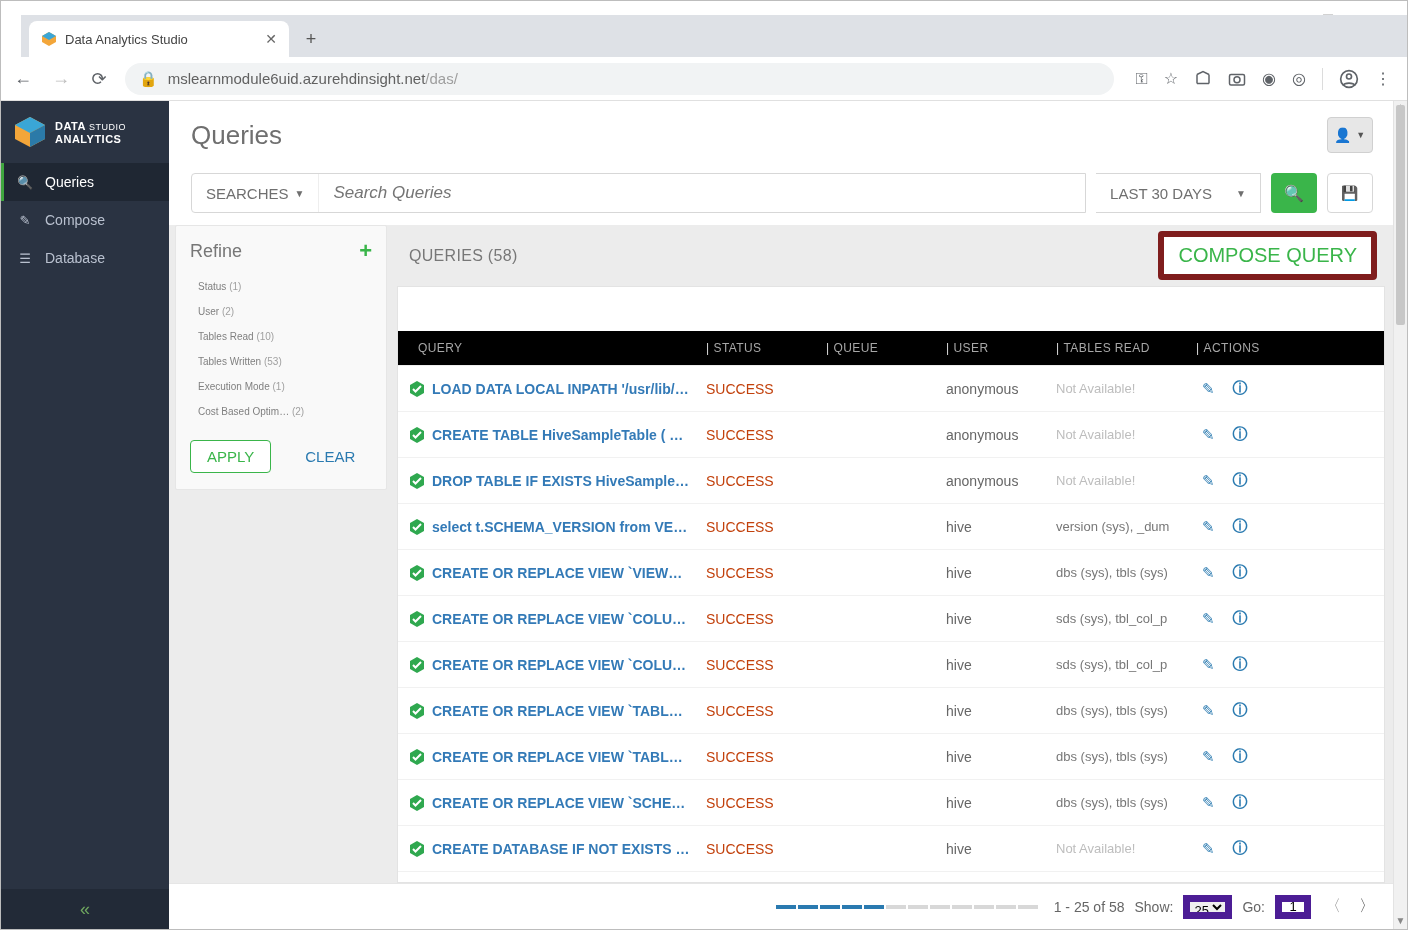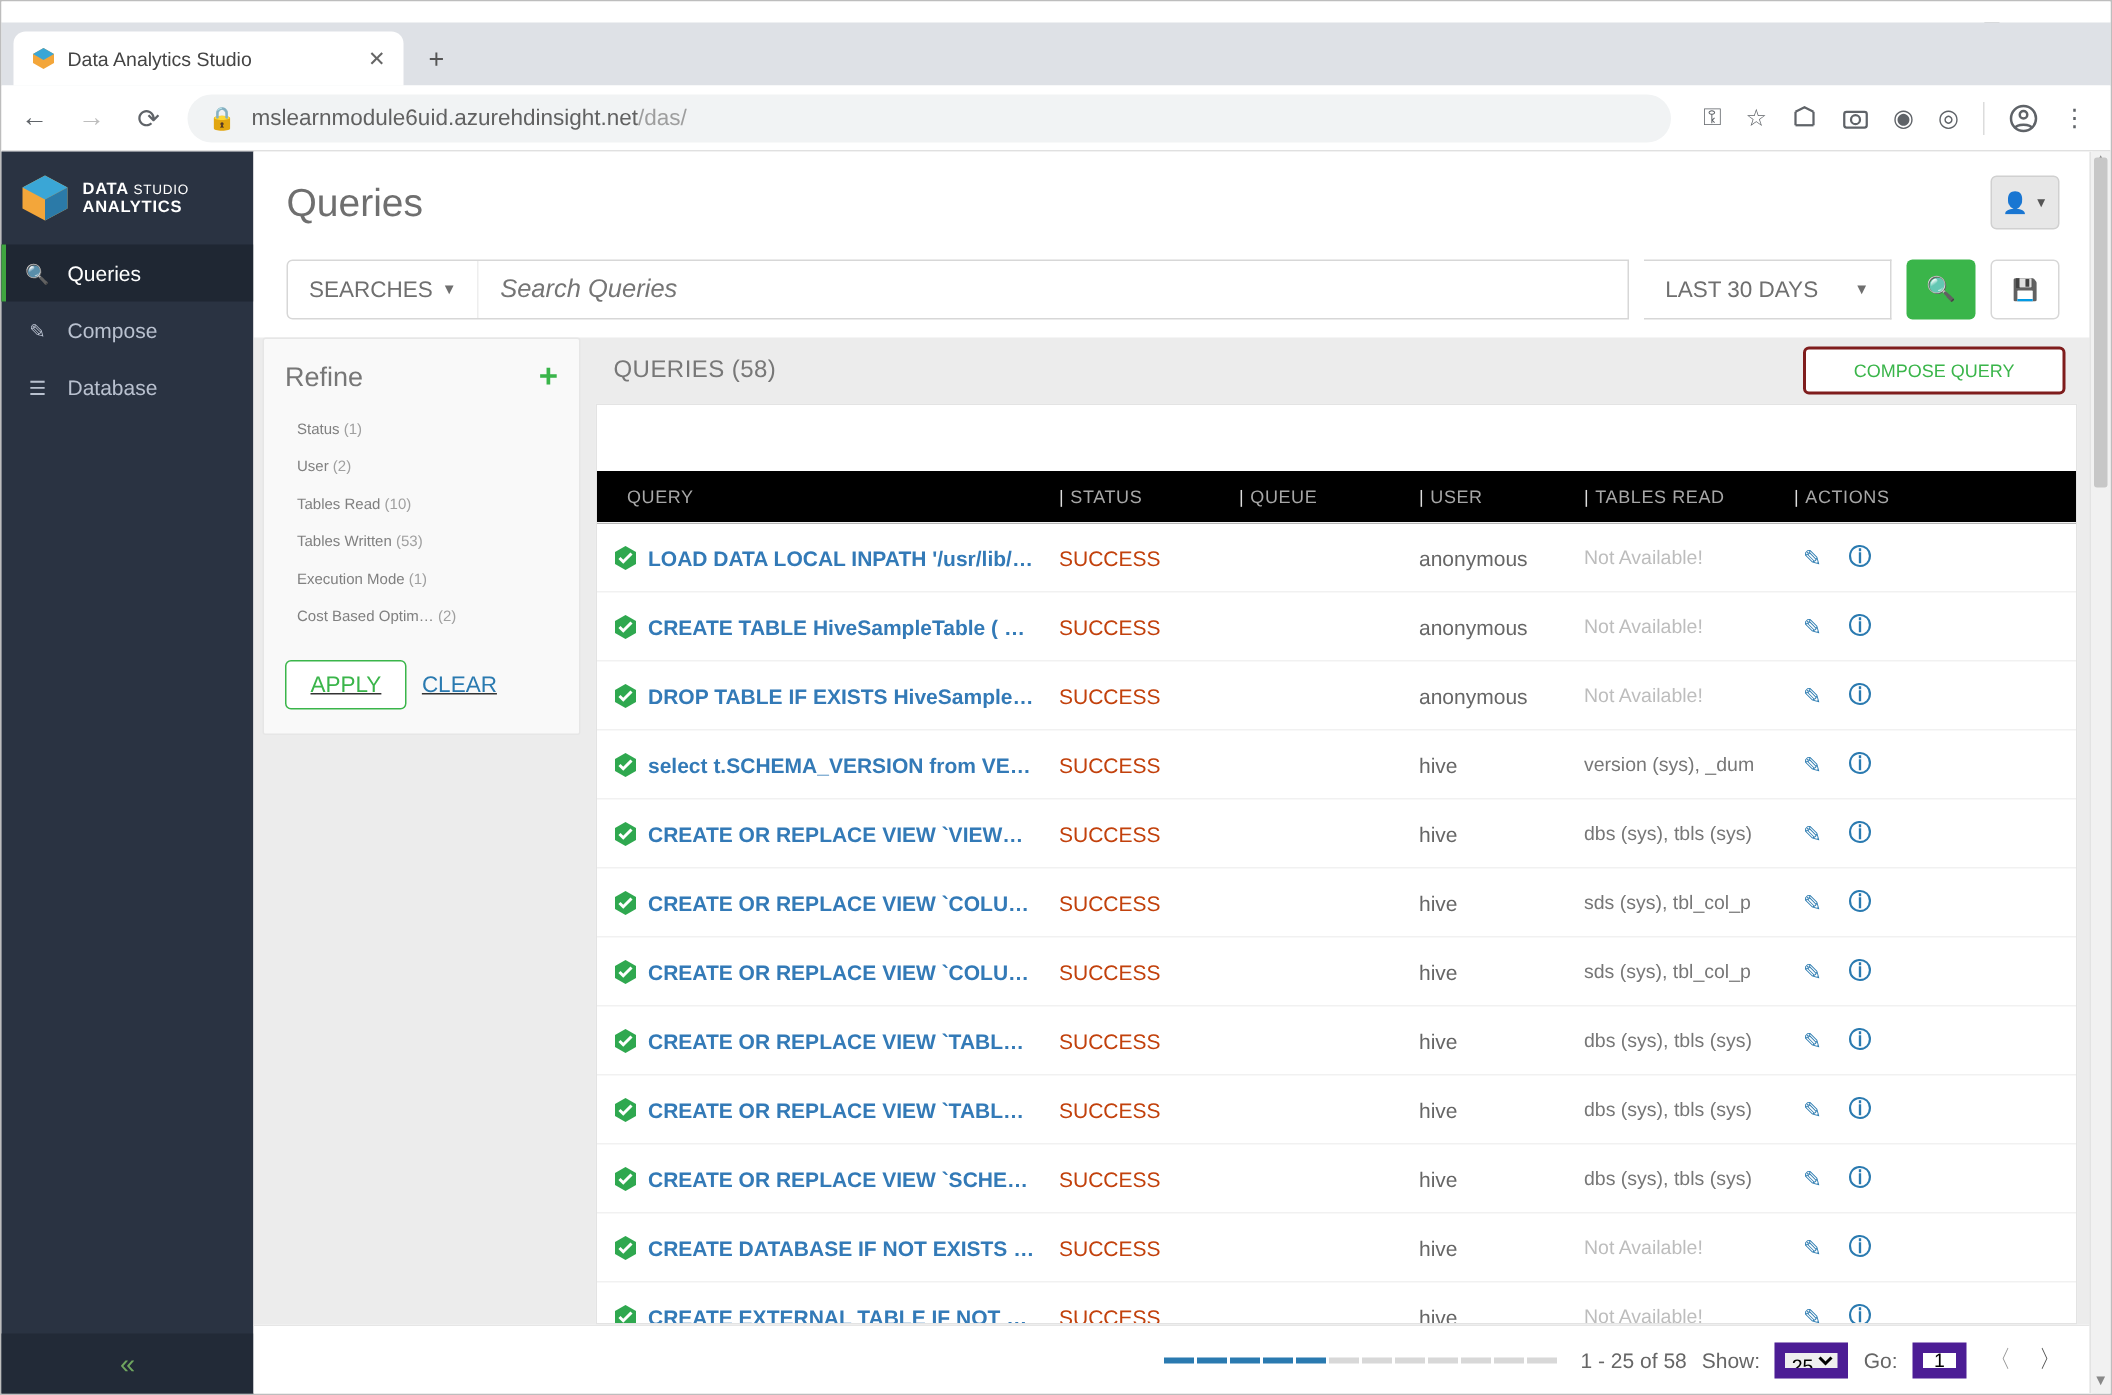--- a/index.html
+++ b/index.html
@@ -4,21 +4,21 @@
 <style>
   * { box-sizing: border-box; margin: 0; padding: 0; }
   body { font-family: "Segoe UI", Arial, sans-serif; font-size: 14px; color: #333; background: #fff; overflow: hidden; }
   
   
   .browser-chrome { width: 1408px; height: 930px; background: #fff; border: 1px solid #bdbdbd; display: flex; flex-direction: column; }
   .titlebar { height: 14px; background: #fff; display: flex; justify-content: flex-end; align-items: center; padding-right: 0; }
   .win-controls { display: flex; gap: 0; margin-top: 24px; margin-right: 10px;}
   .win-btn { width: 46px; height: 32px; display: flex; align-items: center; justify-content: center; color: #555; font-size: 14px; }
   
-  .tab-strip { height: 42px; background: #dee1e6; display: flex; align-items: flex-end; padding-left: 8px; }
+  .tab-strip { height: 42px; background: #dee1e6; display: flex; align-items: flex-end; padding-left: 8px; margin-left: 20px; }
   .tab { height: 36px; background: #fff; border-radius: 8px 8px 0 0; display: flex; align-items: center; padding: 0 12px; min-width: 260px; gap: 8px; font-size: 13px; color: #444; }
   .tab .favicon { width: 16px; height: 16px; }
   .tab .tab-close { margin-left: auto; font-size: 14px; color: #666; }
   .newtab { width: 32px; height: 32px; display: flex; align-items: center; justify-content: center; font-size: 18px; color: #555; margin-left: 6px; margin-bottom: 2px;}
   
   .toolbar { height: 44px; background: #fff; border-bottom: 1px solid #e0e0e0; display: flex; align-items: center; padding: 0 10px; gap: 14px; }
   .nav-btn { width: 24px; height: 24px; display: flex; align-items: center; justify-content: center; color: #5f6368; font-size: 18px; }
   .url-bar { flex: 1; height: 32px; background: #f1f3f4; border-radius: 16px; display: flex; align-items: center; padding: 0 14px; gap: 10px; color: #616161; font-size: 15px; }
   .url-bar .lock { color: #5f6368; }
   .url-text { white-space: nowrap; }
@@ -55,28 +55,28 @@
   
   .content { flex: 1; display: flex; background: #ececec; padding-left: 6px; min-height: 0; }
   
   .refine { width: 212px; background: #f9f9f9; border: 1px solid #e6e6e6; border-radius: 2px; margin: 0 0 0 0; align-self: flex-start; }
   .refine-header { display: flex; align-items: center; padding: 12px 14px 6px; }
   .refine-title { font-size: 18px; color: #777; }
   .refine-plus { margin-left: auto; color: #3ab54a; font-size: 22px; font-weight: 700; }
   .refine-list { padding: 4px 0 6px; }
   .refine-item { padding: 7px 14px 7px 22px; font-size: 10px; color: #808080; }
   .refine-item .cnt { color: #a0a0a0; }
-  .refine-actions { display: flex; gap: 4px; padding: 10px 14px 16px; text-decoration: underline; }
+  .refine-actions { display: flex; gap: 28px; padding: 10px 14px 16px; }
   .btn-apply { border: 1px solid #3ab54a; color: #3ab54a; background: #fff; padding: 7px 16px; border-radius: 4px; font-size: 15px; }
   .btn-clear { color: #2a7ab0; background: transparent; border: none; font-size: 15px; padding: 7px 6px; }
   
   .table-wrap { flex: 1; padding: 0 10px 0 10px; min-width: 0; display:flex; flex-direction:column;}
   .table-header-row { display: flex; align-items: center; padding: 6px 8px 6px 12px; }
   .table-title { font-size: 16px; color: #777; letter-spacing: .3px; }
-  .compose-btn { margin-left: auto; border: 2px solid #7f1d1d; color: #3ab54a; background: #fff; padding: 7px 32px; border-radius: 4px; font-size: 12px; }
+  .compose-btn { margin-left: auto; border: 6px solid #7f1d1d; color: #3ab54a; background: #fff; padding: 7px 14px; border-radius: 4px; font-size: 20px; }
   
   .grid { background: #fff; border: 1px solid #e3e3e3; flex:1; overflow:hidden; display:flex; flex-direction:column;}
   .grid-head { display: flex; background: #000000; border-bottom: 1px solid #eee; color: #a7a7a7; font-size: 12px; letter-spacing: .4px; margin-top: 44px; }
   .gh, .gc { padding: 10px 8px; display:flex; align-items:center;}
   .col-q { width: 300px; padding-left: 20px;}
   .col-s { width: 120px; }
   .col-queue { width: 120px; }
   .col-u { width: 110px; }
   .col-t { width: 140px; }
   .col-a { width: 100px; }

